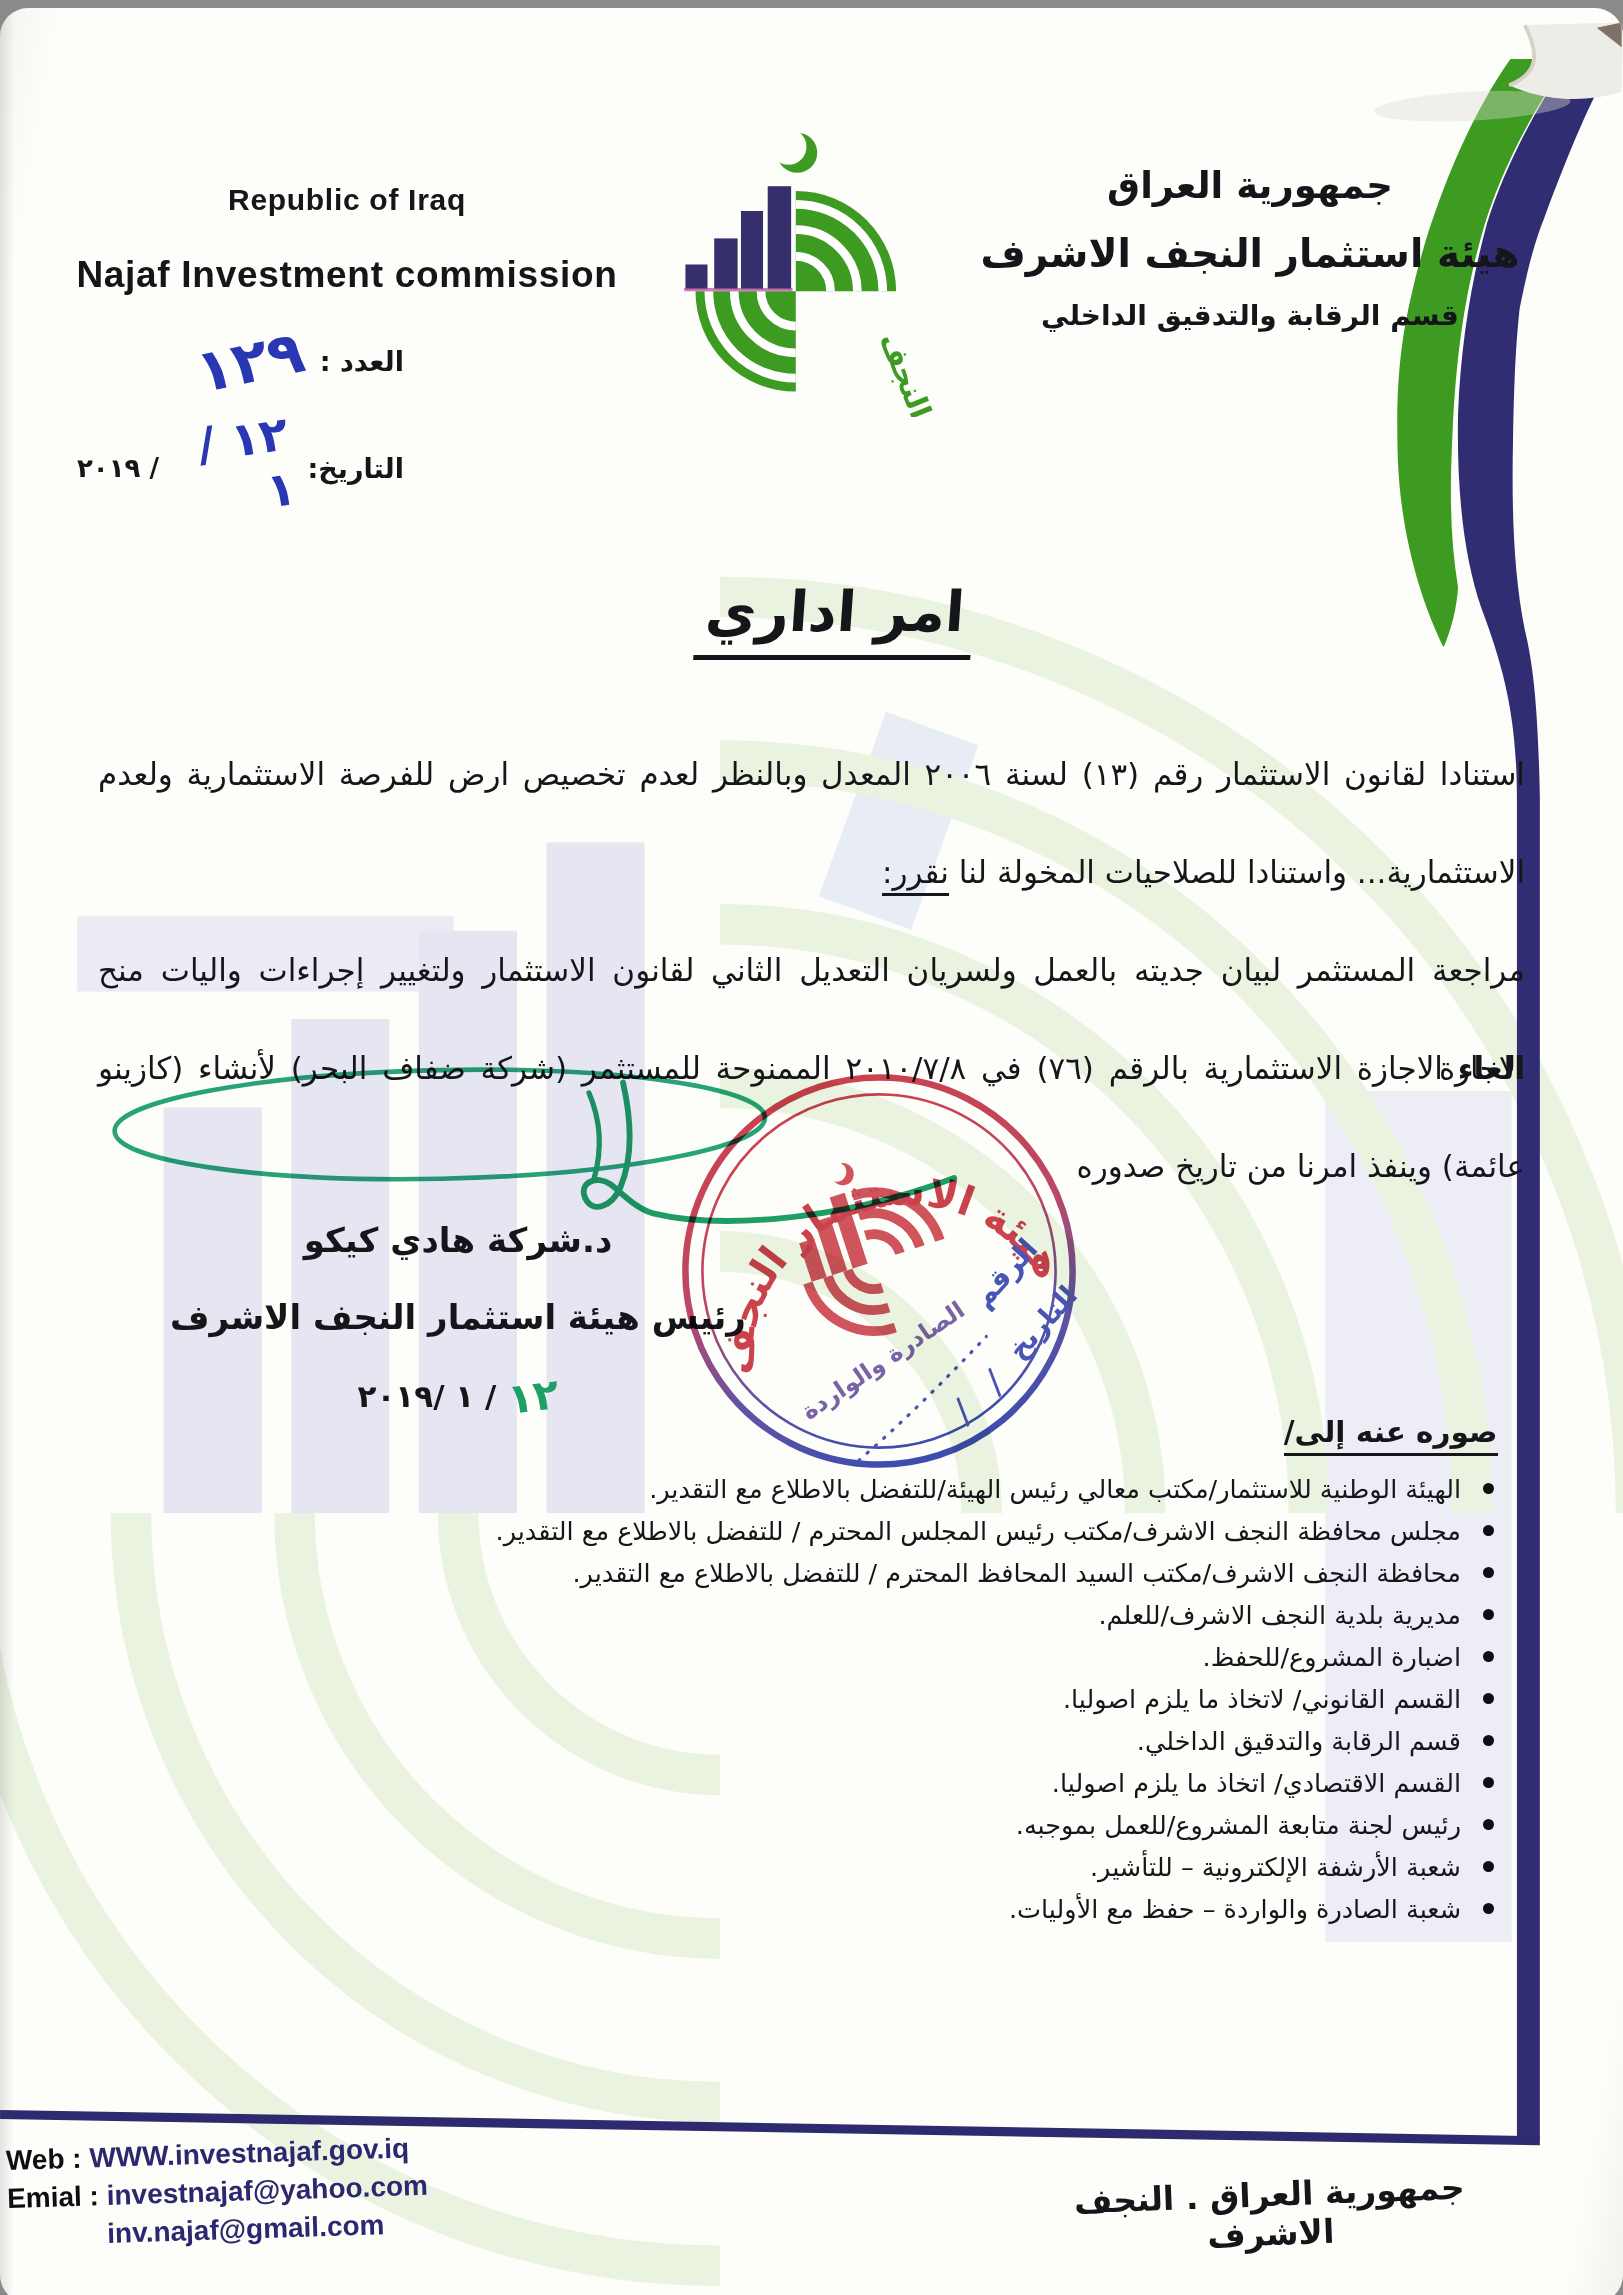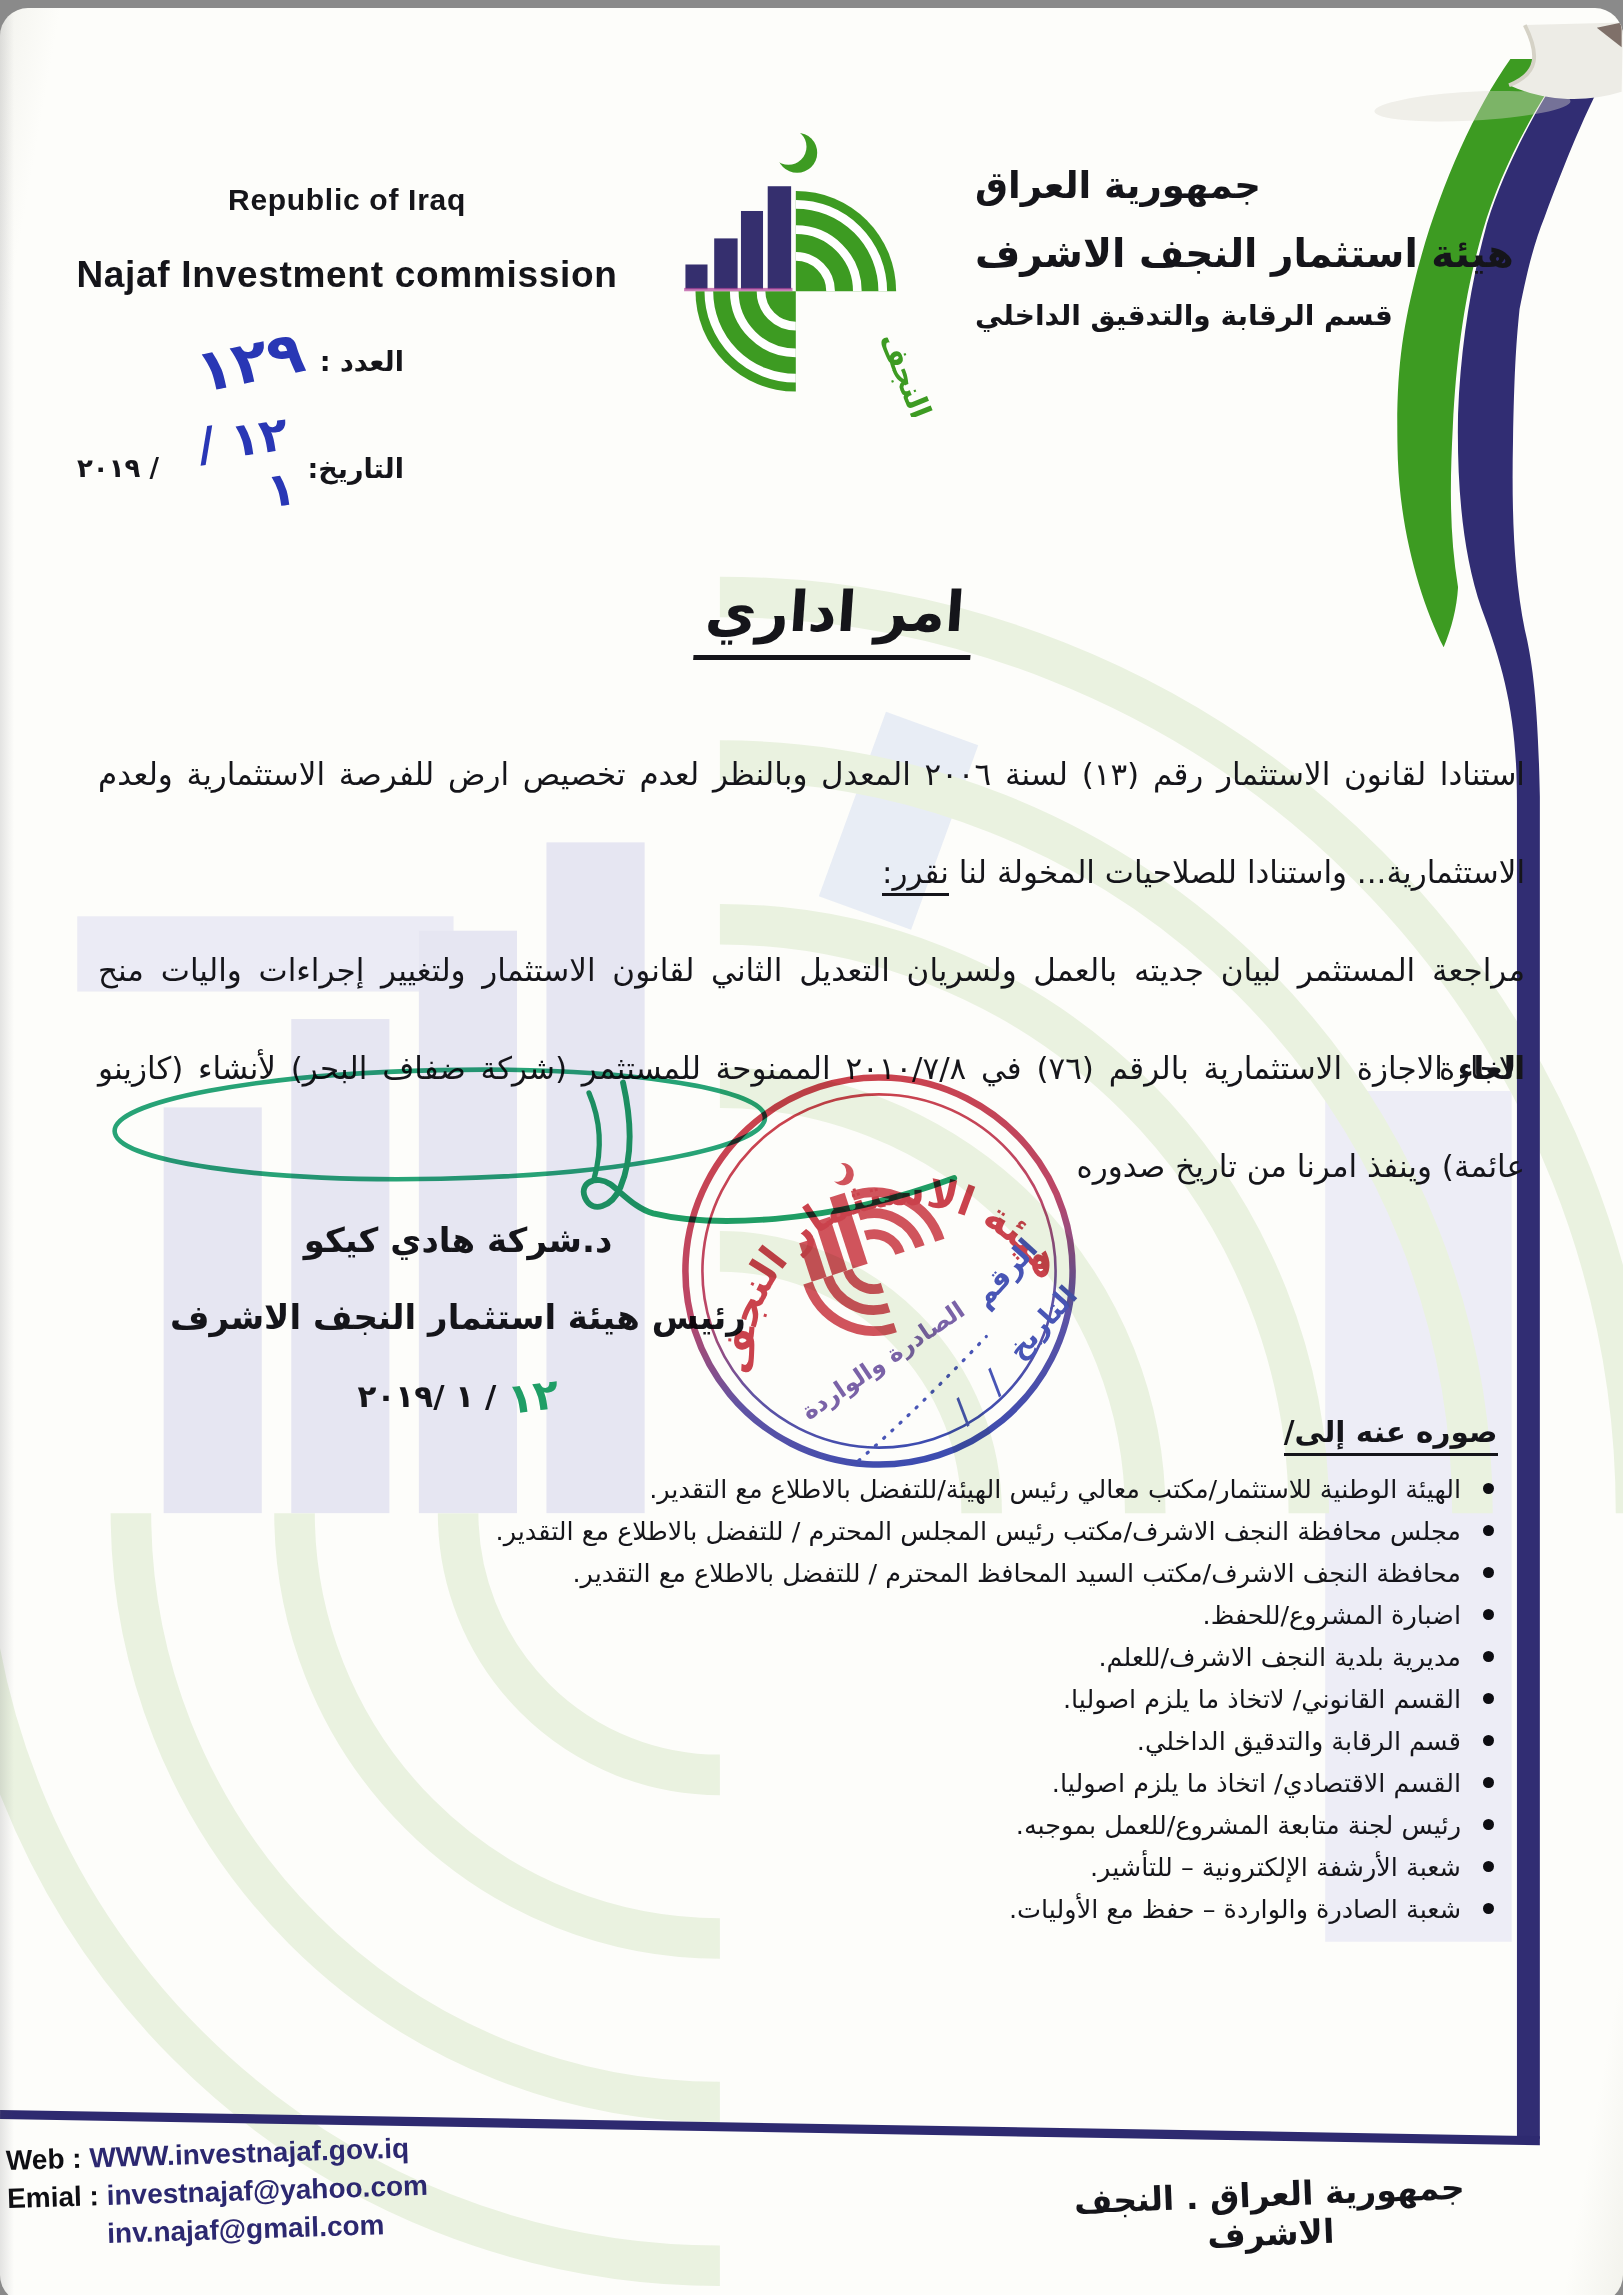--- a/index.html
+++ b/index.html
@@ -6,21 +6,21 @@
   .page{
     position:relative;width:1623px;height:2295px;margin:8px auto;
     background:linear-gradient(100deg,#f3f3ee 0%,#fdfdfa 3%,#fdfdfa 97%,#f2f2ec 100%);
     font-family:"DejaVu Sans",sans-serif;color:#15151a;overflow:hidden;border-radius:28px;
   }
   .abs{position:absolute;}
   
   .hdr-left{left:36px;top:175px;width:622px;text-align:center;}
   .hl1{font:700 30px "Liberation Sans",sans-serif;letter-spacing:0.7px;}
   .hl2{font:700 37px "Liberation Sans",sans-serif;margin-top:37px;letter-spacing:0.7px;}
-  .hdr-right{left:975px;top:156px;width:550px;text-align:left;direction:rtl;}
+  .hdr-right{left:975px;top:156px;width:550px;text-align:center;direction:rtl;}
   .hr1{font-size:37px;font-weight:700;}
   .hr2{font-size:39px;font-weight:700;margin-top:23.6px;}
   .hr3{font-size:28px;font-weight:700;margin-top:23.6px;}
   
   .ref{left:77px;top:319px;width:327px;direction:rtl;}
   .ref-row{display:flex;align-items:center;gap:15.7px;}
   .ref-row.row2{margin-top:17px;}
   .ref-label{font-size:27px;font-weight:700;white-space:nowrap;}
   .ink-blue{color:#2937b5;display:inline-block;}
   .num{font-size:59px;font-weight:700;transform:rotate(-12deg);}
@@ -175,22 +175,22 @@
   </div>
 
   <div class="abs dist">
     <div class="dist-head">
       <span class="dist-head-text">صوره عنه إلى/</span>
     </div>
     <ul>
       <li>الهيئة الوطنية للاستثمار/مكتب معالي رئيس الهيئة/للتفضل بالاطلاع مع التقدير.</li>
       <li>مجلس محافظة النجف الاشرف/مكتب رئيس المجلس المحترم / للتفضل بالاطلاع مع التقدير.</li>
       <li>محافظة النجف الاشرف/مكتب السيد المحافظ المحترم / للتفضل بالاطلاع مع التقدير.</li>
+      <li>مديرية بلدية النجف الاشرف/للعلم.</li>
       <li>اضبارة المشروع/للحفظ.</li>
-      <li>مديرية بلدية النجف الاشرف/للعلم.</li>
       <li>القسم القانوني/ لاتخاذ ما يلزم اصوليا.</li>
       <li>قسم الرقابة والتدقيق الداخلي.</li>
       <li>القسم الاقتصادي/ اتخاذ ما يلزم اصوليا.</li>
       <li>رئيس لجنة متابعة المشروع/للعمل بموجبه.</li>
       <li>شعبة الأرشفة الإلكترونية – للتأشير.</li>
       <li>شعبة الصادرة والواردة – حفظ مع الأوليات.</li>
     </ul>
   </div>
 
   <div class="abs fleft">

